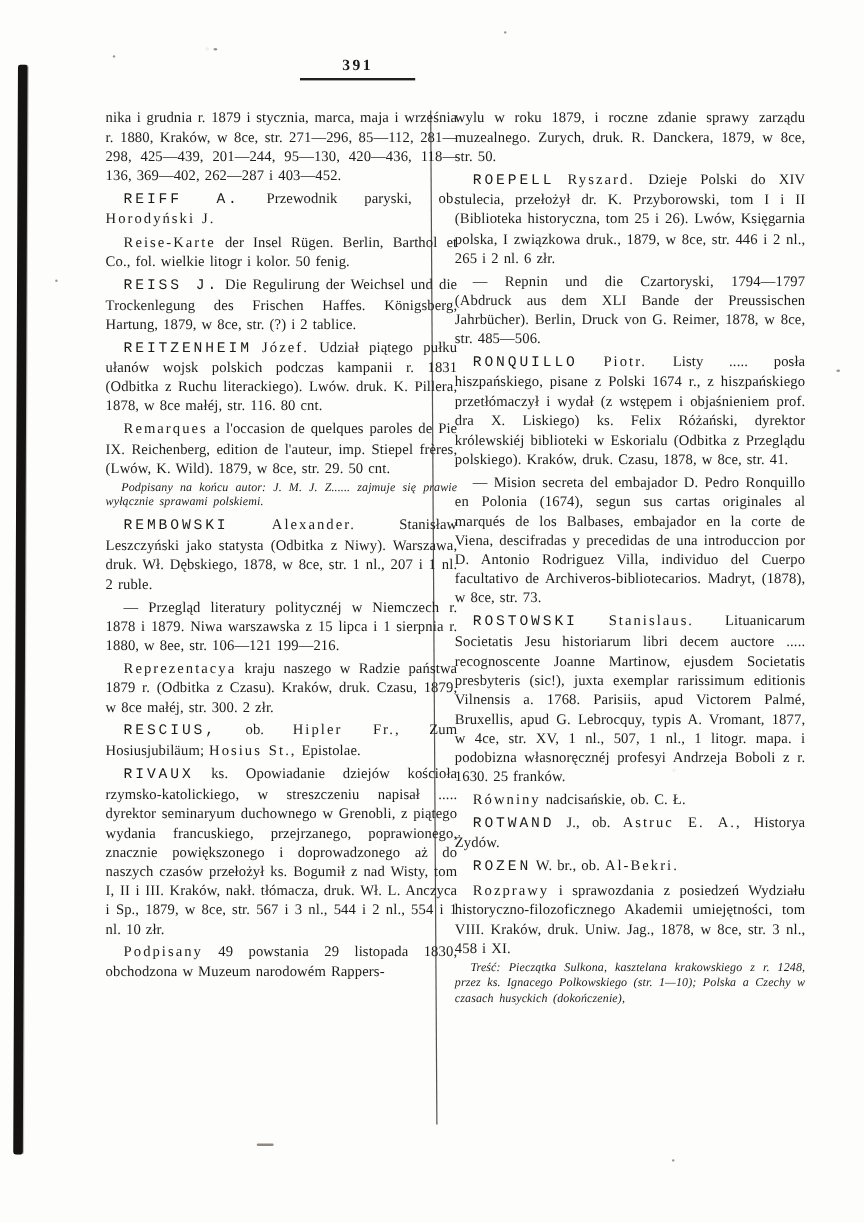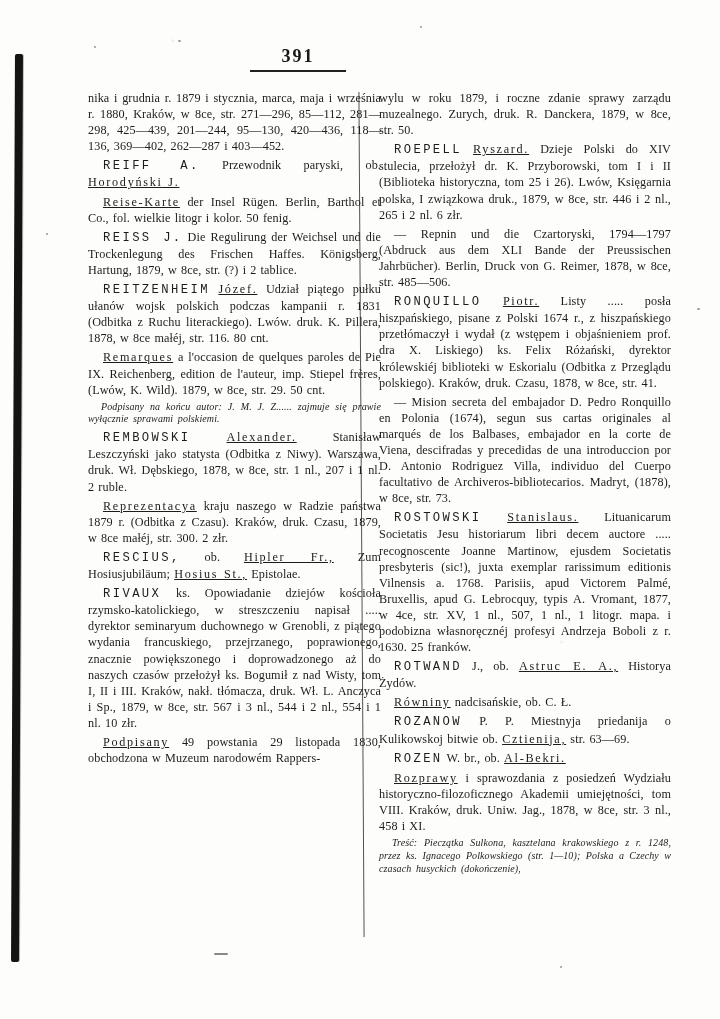--- a/index.html
+++ b/index.html
@@ -26,21 +26,21 @@
     background: #151413;
     transform: rotate(0.25deg);
     border-radius: 2px;
     box-shadow: 1px 0 0 rgba(0,0,0,.25);
   }
   
   .page-number {
     position: absolute;
     top: 46px; left: 250px; width: 96px;
     text-align: center;
-    font-size: 18px;
+    font-size: 13px;
     font-weight: bold;
     letter-spacing: 2px;
     color: #181817;
     border-bottom: 2px solid #21201e;
     padding-bottom: 3px;
   }
   
   .column-divider {
     position: absolute;
     left: 361px; top: 92px;
@@ -66,21 +66,21 @@
   .col p.noindent { text-indent: 0; }
   .col p.small {
     font-size: 10px;
     line-height: 12.8px;
     text-indent: 13px;
     margin: 1px 0 3px 0;
     word-spacing: 2px;
     font-style: italic;
   }
   .hw { letter-spacing: 2.4px; font-family: Liberation Mono, monospace; }   
-  .sp { letter-spacing: 1.7px; text-decoration: underline; }   
+  .sp { letter-spacing: 1.7px; }   
   
   .noise { position: absolute; background: #9a968e; border-radius: 50%; }
   .noise.n1 { left: 178px; top: 40px;  width: 3px; height: 2px; }
   .noise.n2 { left: 94px;  top: 46px;  width: 2px; height: 2px; }
   .noise.n3 { left: 420px; top: 26px;  width: 2px; height: 2px; }
   .noise.n4 { left: 697px; top: 308px; width: 3px; height: 2px; }
   .noise.n5 { left: 46px;  top: 233px; width: 2px; height: 2px; }
   .noise.n6 { left: 560px; top: 966px; width: 2px; height: 2px; }
   .noise.dash {
     left: 214px; top: 953px; width: 14px; height: 2px;
@@ -100,36 +100,36 @@
 
   <div class="col col-left" id="col-left">
       <p class="noindent"><span>nika i grudnia r. 1879 i stycznia, marca, maja i września r. 1880, Kraków, w 8ce, str. 271—296, 85—112, 281—298, 425—439, 201—244, 95—130, 420—436, 118—136, 369—402, 262—287 i 403—452.</span></p>
       <p><span class="hw">REIFF A.</span><span> Przewodnik paryski, ob. </span><span class="sp">Horodyński J.</span></p>
       <p><span class="sp">Reise-Karte</span><span> der Insel Rügen. Berlin, Barthol et Co., fol. wielkie litogr i kolor. 50 fenig.</span></p>
       <p><span class="hw">REISS J.</span><span> Die Regulirung der Weichsel und die Trockenlegung des Frischen Haffes. Königsberg, Hartung, 1879, w 8ce, str. (?) i 2 tablice.</span></p>
       <p><span class="hw">REITZENHEIM</span><span> </span><span class="sp">Józef.</span><span> Udział piątego pułku ułanów wojsk polskich podczas kampanii r. 1831 (Odbitka z Ruchu literackiego). Lwów. druk. K. Pillera, 1878, w 8ce małéj, str. 116. 80 cnt.</span></p>
       <p><span class="sp">Remarques</span><span> a l'occasion de quelques paroles de Pie IX. Reichenberg, edition de l'auteur, imp. Stiepel frères, (Lwów, K. Wild). 1879, w 8ce, str. 29. 50 cnt.</span></p>
       <p class="small"><span>Podpisany na końcu autor: J. M. J. Z...... zajmuje się prawie wyłącznie sprawami polskiemi.</span></p>
       <p><span class="hw">REMBOWSKI</span><span> </span><span class="sp">Alexander.</span><span> Stanisław Leszczyński jako statysta (Odbitka z Niwy). Warszawa, druk. Wł. Dębskiego, 1878, w 8ce, str. 1 nl., 207 i 1 nl. 2 ruble.</span></p>
+      <p><span>— Przegląd literatury politycznéj w Niemczech r. 1878 i 1879. Niwa warszawska z 15 lipca i 1 sierpnia r. 1880, w 8ee, str. 106—121 199—216.</span></p>
       <p><span class="sp">Reprezentacya</span><span> kraju naszego w Radzie państwa 1879 r. (Odbitka z Czasu). Kraków, druk. Czasu, 1879, w 8ce małéj, str. 300. 2 złr.</span></p>
       <p><span class="hw">RESCIUS,</span><span> ob. </span><span class="sp">Hipler Fr.,</span><span> Zum Hosiusjubiläum; </span><span class="sp">Hosius St.,</span><span> Epistolae.</span></p>
       <p><span class="hw">RIVAUX</span><span> ks. Opowiadanie dziejów kościoła rzymsko-katolickiego, w streszczeniu napisał ..... dyrektor seminaryum duchownego w Grenobli, z piątego wydania francuskiego, przejrzanego, poprawionego, znacznie powiększonego i doprowadzonego aż do naszych czasów przełożył ks. Bogumił z nad Wisty, tom I, II i III. Kraków, nakł. tłómacza, druk. Wł. L. Anczyca i Sp., 1879, w 8ce, str. 567 i 3 nl., 544 i 2 nl., 554 i 1 nl. 10 złr.</span></p>
       <p><span class="sp">Podpisany</span><span> 49 powstania 29 listopada 1830, obchodzona w Muzeum narodowém Rappers-</span></p>
     </div>
 
   <div class="col col-right" id="col-right">
       <p class="noindent"><span>wylu w roku 1879, i roczne zdanie sprawy zarządu muzealnego. Zurych, druk. R. Danckera, 1879, w 8ce, str. 50.</span></p>
       <p><span class="hw">ROEPELL</span><span> </span><span class="sp">Ryszard.</span><span> Dzieje Polski do XIV stulecia, przełożył dr. K. Przyborowski, tom I i II (Biblioteka historyczna, tom 25 i 26). Lwów, Księgarnia polska, I związkowa druk., 1879, w 8ce, str. 446 i 2 nl., 265 i 2 nl. 6 złr.</span></p>
       <p><span>— Repnin und die Czartoryski, 1794—1797 (Abdruck aus dem XLI Bande der Preussischen Jahrbücher). Berlin, Druck von G. Reimer, 1878, w 8ce, str. 485—506.</span></p>
       <p><span class="hw">RONQUILLO</span><span> </span><span class="sp">Piotr.</span><span> Listy ..... posła hiszpańskiego, pisane z Polski 1674 r., z hiszpańskiego przetłómaczył i wydał (z wstępem i objaśnieniem prof. dra X. Liskiego) ks. Felix Różański, dyrektor królewskiéj biblioteki w Eskorialu (Odbitka z Przeglądu polskiego). Kraków, druk. Czasu, 1878, w 8ce, str. 41.</span></p>
       <p><span>— Mision secreta del embajador D. Pedro Ronquillo en Polonia (1674), segun sus cartas originales al marqués de los Balbases, embajador en la corte de Viena, descifradas y precedidas de una introduccion por D. Antonio Rodriguez Villa, individuo del Cuerpo facultativo de Archiveros-bibliotecarios. Madryt, (1878), w 8ce, str. 73.</span></p>
       <p><span class="hw">ROSTOWSKI</span><span> </span><span class="sp">Stanislaus.</span><span> Lituanicarum Societatis Jesu historiarum libri decem auctore ..... recognoscente Joanne Martinow, ejusdem Societatis presbyteris (sic!), juxta exemplar rarissimum editionis Vilnensis a. 1768. Parisiis, apud Victorem Palmé, Bruxellis, apud G. Lebrocquy, typis A. Vromant, 1877, w 4ce, str. XV, 1 nl., 507, 1 nl., 1 litogr. mapa. i podobizna własnoręcznéj profesyi Andrzeja Boboli z r. 1630. 25 franków.</span></p>
+      <p><span class="sp">Równiny</span><span> nadcisańskie, ob. C. Ł.</span></p>
       <p><span class="hw">ROTWAND</span><span> J., ob. </span><span class="sp">Astruc E. A.,</span><span> Historya Żydów.</span></p>
-      <p><span class="sp">Równiny</span><span> nadcisańskie, ob. C. Ł.</span></p>
-      <p><span class="hw">ROZANOW</span><span> P. P. Miestnyja priedanija o Kulikowskoj bitwie ob. </span><span class="sp">Cztienija,</span><span> str. 63—69.</span></p>
       <p><span class="hw">ROZEN</span><span> W. br., ob. </span><span class="sp">Al-Bekri.</span></p>
       <p><span class="sp">Rozprawy</span><span> i sprawozdania z posiedzeń Wydziału historyczno-filozoficznego Akademii umiejętności, tom VIII. Kraków, druk. Uniw. Jag., 1878, w 8ce, str. 3 nl., 458 i XI.</span></p>
       <p class="small"><span>Treść: Pieczątka Sulkona, kasztelana krakowskiego z r. 1248, przez ks. Ignacego Polkowskiego (str. 1—10); Polska a Czechy w czasach husyckich (dokończenie),</span></p>
     </div>
 
   <span class="noise n1"></span>
   <span class="noise n2"></span>
   <span class="noise n3"></span>
   <span class="noise n4"></span>
   <span class="noise n5"></span>

